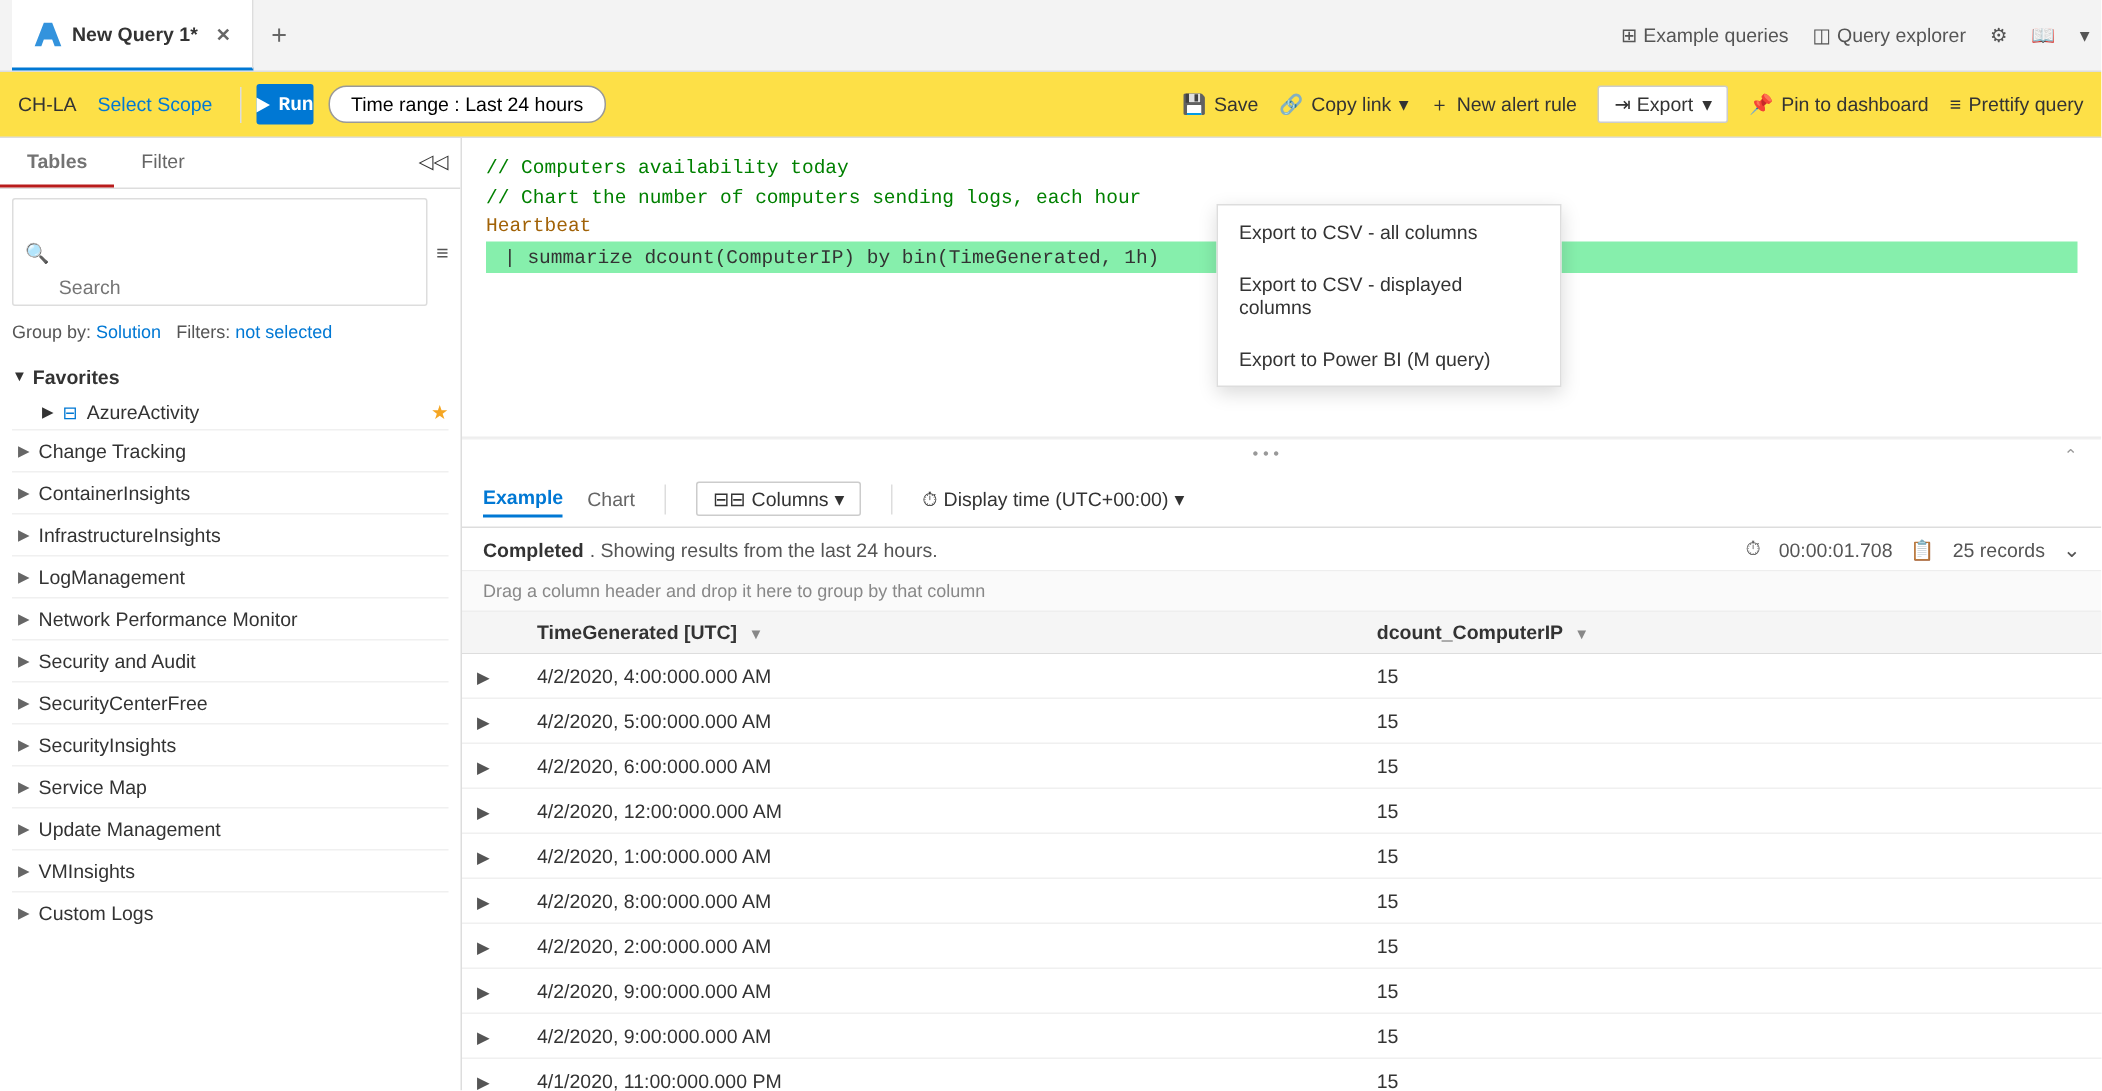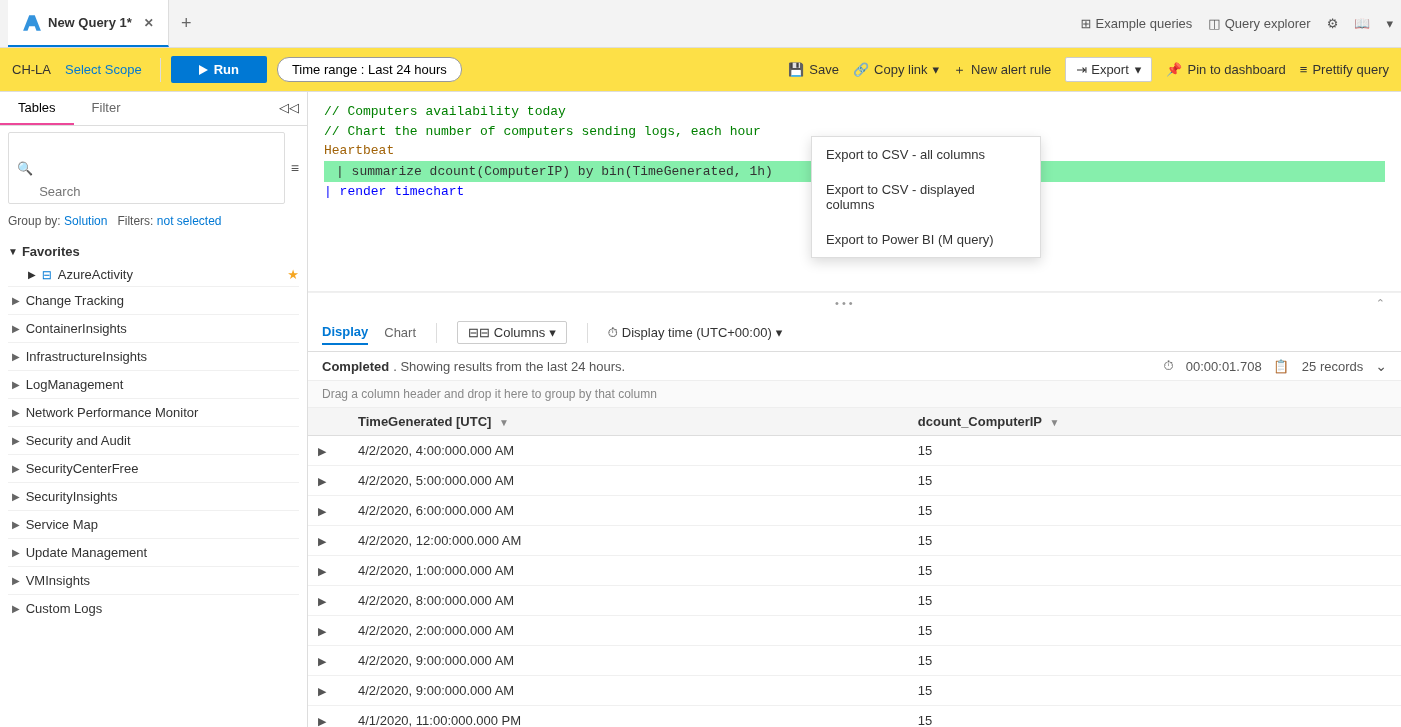--- a/index.html
+++ b/index.html
@@ -21,41 +21,41 @@
 
     
     .toolbar {
       display: flex; align-items: center; height: 44px; padding: 0 12px; gap: 10px;
       border-bottom: 1px solid #ddd; background: #fde047;
     }
     .workspace-label { font-size: 13px; color: #333; margin-right: 4px; }
     .select-scope { color: #0078d4; cursor: pointer; font-size: 13px; margin-right: 8px; }
     .run-btn {
       display: flex; align-items: center; gap: 6px; background: #0078d4; color: #fff;
-      border: none; padding: 6px 28px; border-radius: 2px; cursor: pointer; font-size: 13px; font-weight: 600;
+      border: none; padding: 6px 0; border-radius: 2px; cursor: pointer; font-size: 13px; font-weight: 600; font-family: Liberation Mono, monospace;
     }
     .run-btn .play-icon { width: 0; height: 0; border-top: 5px solid transparent; border-bottom: 5px solid transparent; border-left: 9px solid #fff; display: inline-block; }
     .time-range-btn {
       border: 1px solid #999; border-radius: 12px; padding: 4px 14px; font-size: 13px; cursor: pointer; background: #fff;
     }
     .toolbar-actions { display: flex; align-items: center; gap: 14px; margin-left: auto; }
     .toolbar-action { display: flex; align-items: center; gap: 5px; color: #333; cursor: pointer; font-size: 13px; }
     .export-btn {
       display: flex; align-items: center; gap: 4px; color: #333; cursor: pointer; font-size: 13px;
       background: #fff; border: 1px solid #ccc; padding: 4px 10px; border-radius: 2px;
     }
 
     
     .main-layout { display: flex; height: calc(727px - 92px); }
 
     
     .left-panel { width: 308px; border-right: 1px solid #ddd; display: flex; flex-direction: column; overflow: hidden; }
     .left-tabs { display: flex; border-bottom: 1px solid #ddd; }
     .left-tab { padding: 8px 18px; cursor: pointer; font-size: 13px; color: #666; }
-    .left-tab.active { color: #000000; border-bottom: 2px solid #ec4899; font-weight: 400; }
+    .left-tab.active { color: #737373; border-bottom: 2px solid #b91c1c; font-weight: 700; }
     .left-actions { display: flex; align-items: center; justify-content: space-between; padding: 6px 8px; }
     .search-box { display: flex; align-items: center; gap: 6px; border: 1px solid #ddd; border-radius: 2px; padding: 4px 8px; flex: 1; background: #fff; }
     .search-box input { border: none; outline: none; font-size: 13px; width: 100%; background: transparent; margin-top: 47px; }
     .filter-icon { cursor: pointer; color: #555; padding-left: 6px; font-size: 14px; }
     .group-by { padding: 4px 8px 6px; font-size: 12px; color: #555; }
     .group-by a { color: #0078d4; cursor: pointer; text-decoration: none; }
 
     
     .tree-section { padding: 6px 8px 2px; overflow-y: auto; flex: 1; }
     .favorites-header { display: flex; align-items: center; gap: 4px; font-size: 13px; font-weight: 600; padding: 4px 0; cursor: pointer; }
@@ -286,32 +286,29 @@
       </div>
       <div>
         <span class="code-comment">// Chart the number of computers sending logs, each hour</span>
       </div>
       <div>
         <span class="code-table">Heartbeat</span>
       </div>
       <div>
         <span class="code-highlight-line" style="display:block;background:#86efac;padding:1px 12px;font-family:Liberation Mono, monospace;">| summarize dcount(ComputerIP) by bin(TimeGenerated, 1h)</span>
       </div>
-      <div>
-        <span class="code-keyword">| render timechart</span>
-      </div>
     </div>
 
     <div class="code-separator">
       <span>• • •</span>
       <span style="float:right;cursor:pointer;padding-right:12px;">⌃</span>
     </div>
 
     <div class="results-toolbar">
-      <div class="results-tab active">Display</div>
+      <div class="results-tab active">Example</div>
       <div class="results-tab">Chart</div>
       <div style="width:1px;height:20px;background:#ddd;margin:0 4px;"></div>
       <div class="columns-btn">
         <span>⊟⊟</span>
         <span>Columns</span>
         <span>▾</span>
       </div>
       <div style="width:1px;height:20px;background:#ddd;margin:0 4px;"></div>
       <div class="display-time-btn">
         <span>⏱</span>

